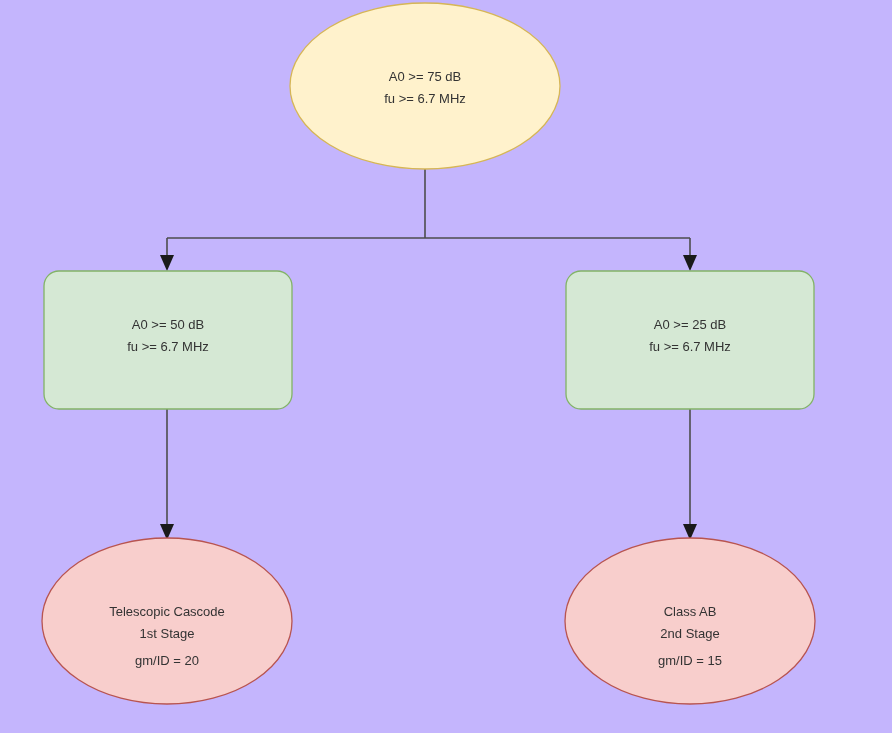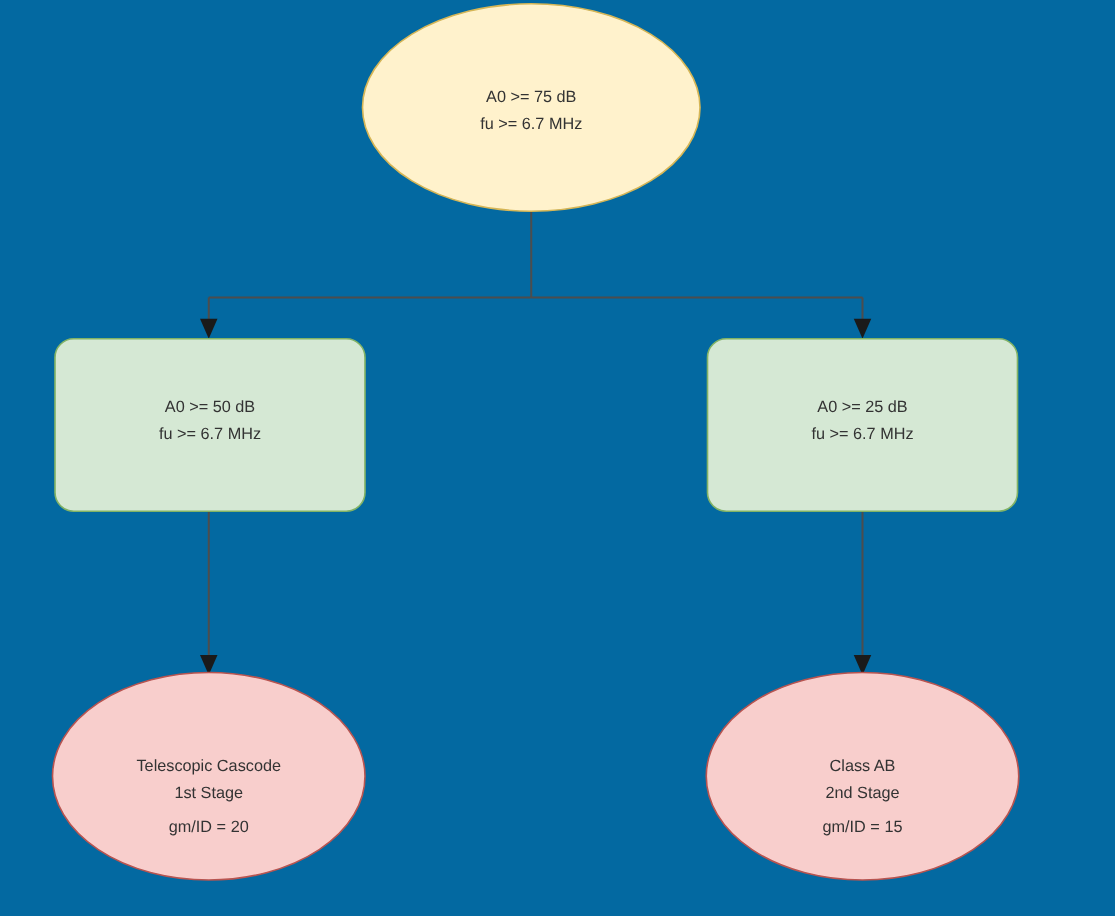--- a/index.html
+++ b/index.html
@@ -10,21 +10,21 @@
   body {
     width: 892px;
     height: 733px;
     font-family: "Liberation Sans", sans-serif;
     overflow: hidden;
   }
   #diagram-root {
     position: relative;
     width: 892px;
     height: 733px;
-    background: #0369a1;
+    background: #c4b5fd;
   }
   svg.flowchart {
     display: block;
     width: 892px;
     height: 733px;
   }
   .node-label {
     font-family: "Liberation Sans", sans-serif;
     font-size: 13px;
     fill: #333333;

